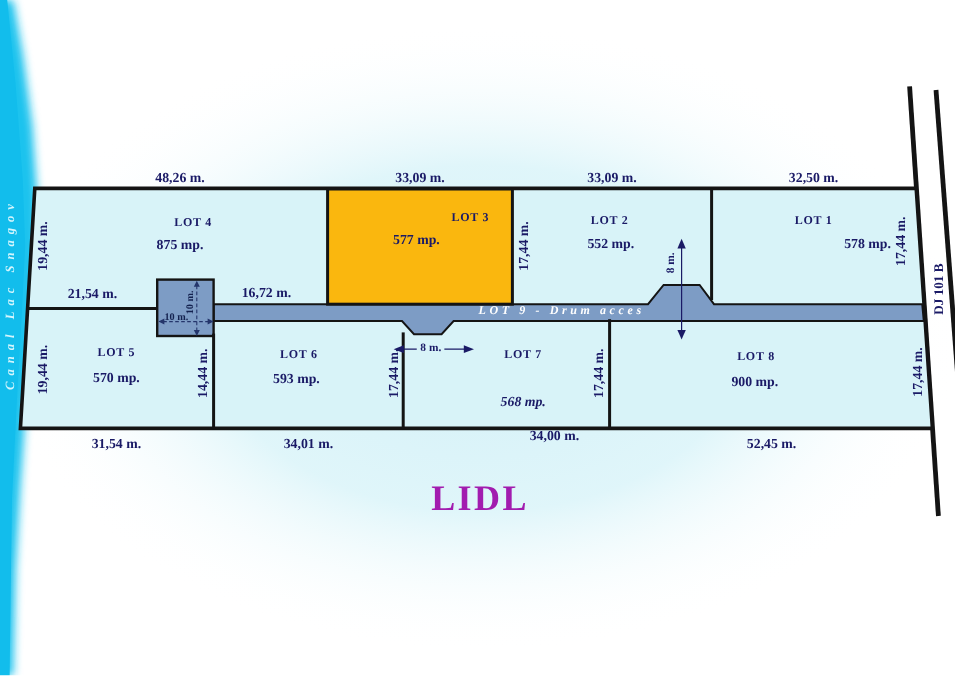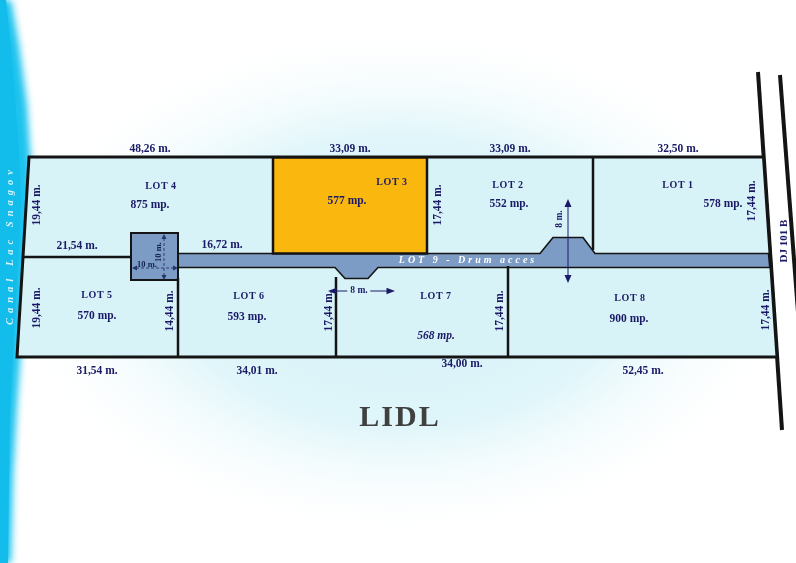--- a/index.html
+++ b/index.html
@@ -21,21 +21,21 @@
   .tiny{font-size:8.5px;color:#14224f;}
   .dim8{font-size:9.5px;}
   .dim8h{font-size:9.5px;background:#d8f3f8;padding:0 3px;}
   .road-label{
     color:#ffffff;font-style:italic;font-size:10px;letter-spacing:3px;font-weight:bold;
   }
   .canal-label{
     color:rgba(238,253,255,.88);font-style:italic;font-size:10.5px;letter-spacing:5px;font-weight:bold;
   }
   .hwy-label{font-size:11px;}
-  .main-title{font-size:30px;letter-spacing:2px;color:#404040;}
+  .main-title{font-size:30px;letter-spacing:2px;color:#a21caf;}
 </style>
 </head>
 <body>
 
 <div class="stage">
 
   <svg width="796" height="563" viewBox="0 0 796 563">
     <defs>
       <radialGradient id="glow" cx="50%" cy="50%" r="50%">
         <stop offset="0%" stop-color="#d3f0f7"></stop>

